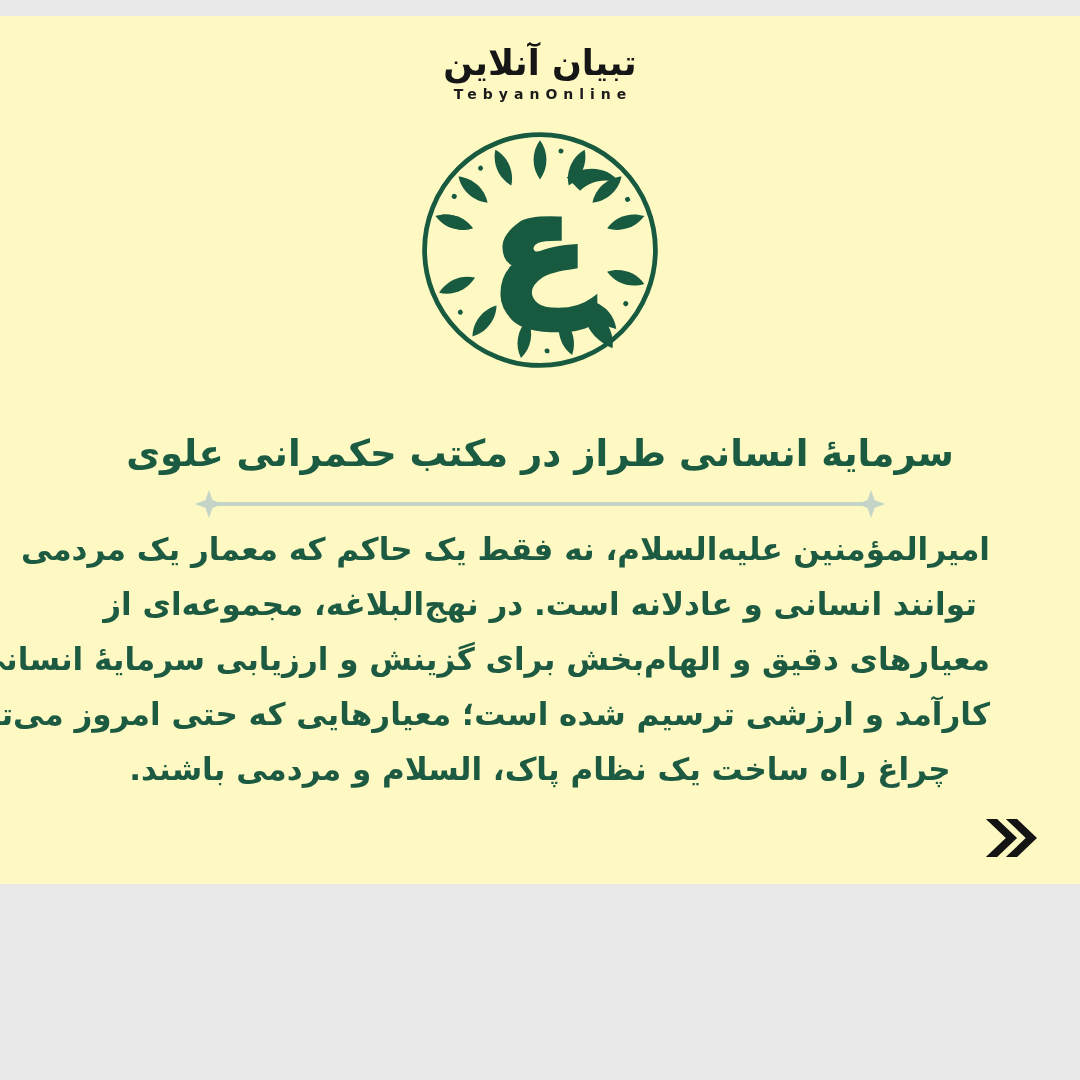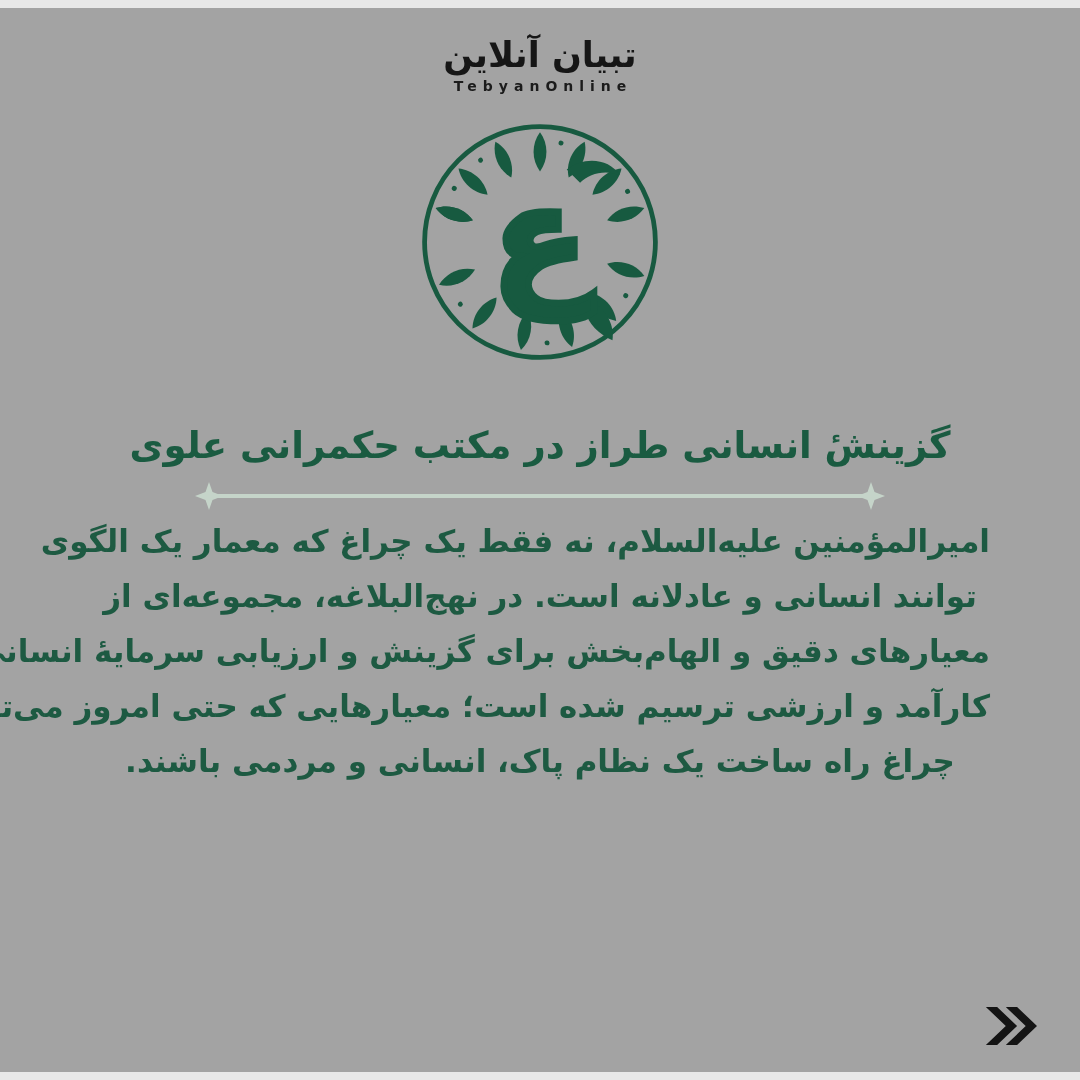--- a/index.html
+++ b/index.html
@@ -1,20 +1,20 @@
 <!DOCTYPE html>
 <html lang="fa"><head>
 <meta charset="utf-8">
 <style>
   html,body{margin:0;padding:0;background:#e8e8e8;}
   .canvas{
     position:relative;
-    width:1080px;height:1064px;
-    margin:8px auto;
-    background:#a3a3a3;
+    width:1080px;height:868px;
+    margin:16px auto;
+    background:#fef9c3;
     overflow:hidden;
     font-family:"DejaVu Sans",sans-serif;
   }
 
   
   .brand{
     position:absolute;top:28px;left:0;width:100%;
     text-align:center;color:#161616;
   }
   .brand-fa{
@@ -116,38 +116,38 @@
         <use href="#dot" transform="rotate(302 130 130)"></use>
 
         <path d="M158,54 C176,40 202,42 214,60 C198,54 182,58 172,68 Z"></path>
         <path d="M186,194 C200,202 208,217 206,233 C192,227 180,215 178,203 Z"></path>
 
         <text x="130" y="176" font-family="DejaVu Sans, sans-serif" font-size="150" font-weight="bold" text-anchor="middle" fill="#175a40" stroke="#175a40" stroke-width="7">ع</text>
       </g>
     </svg>
   </div>
 
-  <h1 class="title">گزینشٔ انسانی طراز در مکتب حکمرانی علوی</h1>
+  <h1 class="title">سرمایهٔ انسانی طراز در مکتب حکمرانی علوی</h1>
 
   <div class="divider">
     <svg viewBox="0 0 690 28">
       <g fill="#c5d4c9">
         <rect x="18" y="12" width="654" height="4" rx="2"></rect>
         <path d="M14,0 L17.5,10 L28,14 L17.5,18 L14,28 L10.5,18 L0,14 L10.5,10 Z"></path>
         <path d="M676,0 L679.5,10 L690,14 L679.5,18 L676,28 L672.5,18 L662,14 L672.5,10 Z"></path>
       </g>
     </svg>
   </div>
 
   <div class="body-text">
-    <div class="body-line">امیرالمؤمنین علیه‌السلام، نه فقط یک چراغ که معمار یک الگوی</div>
+    <div class="body-line">امیرالمؤمنین علیه‌السلام، نه فقط یک حاکم که معمار یک مردمی</div>
     <div class="body-line">توانند انسانی و عادلانه است. در نهج‌البلاغه، مجموعه‌ای از</div>
     <div class="body-line">معیارهای دقیق و الهام‌بخش برای گزینش و ارزیابی سرمایهٔ انسانی</div>
     <div class="body-line">کارآمد و ارزشی ترسیم شده است؛ معیارهایی که حتی امروز می‌توانند</div>
-    <div class="body-line">چراغ راه ساخت یک نظام پاک، انسانی و مردمی باشند.</div>
+    <div class="body-line">چراغ راه ساخت یک نظام پاک، السلام و مردمی باشند.</div>
   </div>
 
   <div class="next-chevron">
     <svg viewBox="0 0 60 44">
       <g fill="#141414">
         <path d="M1,0 H14 L37,22 L14,44 H1 L24,22 Z"></path>
         <path d="M24,0 H37 L60,22 L37,44 H24 L47,22 Z"></path>
       </g>
     </svg>
   </div>

